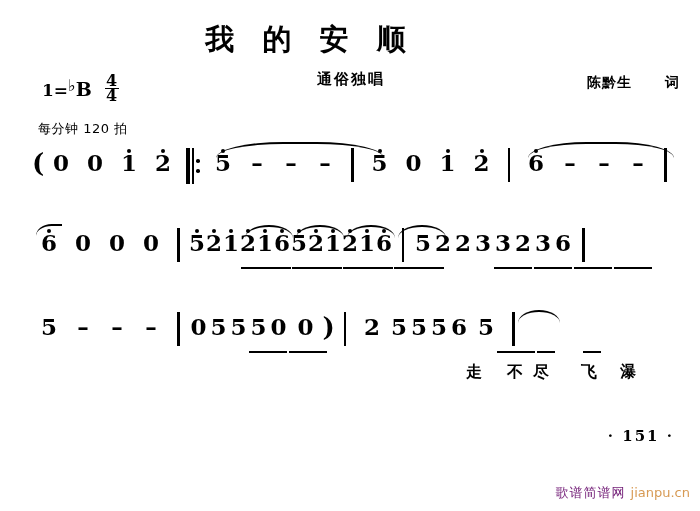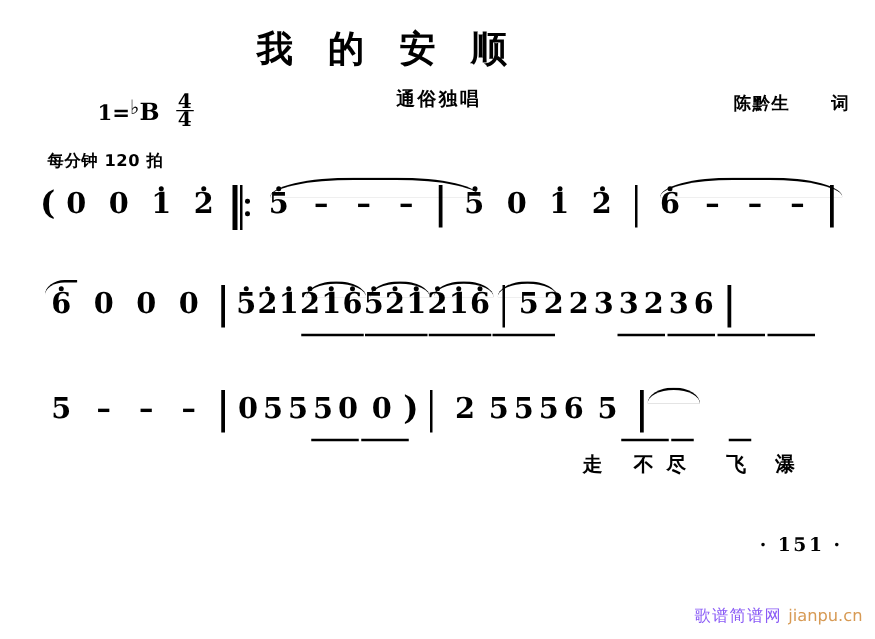--- a/index.html
+++ b/index.html
@@ -48,21 +48,20 @@
     left: 42px;
     top: 76px;
     display: flex;
     align-items: flex-start;
   }
   .key-eq {
     font-family: "DejaVu Serif", serif;
     font-size: 17px;
     font-weight: bold;
     line-height: 20px;
-    margin-left: 36px;
   }
   .key-flat {
     font-size: 16px;
     vertical-align: 5px;
     font-weight: bold;
   }
   .key-letter {
     font-size: 19px;
     font-weight: bold;
   }
@@ -83,21 +82,21 @@
     padding-top: 1px;
     width: 14px;
     text-align: center;
   }
   .tempo {
     position: absolute;
     left: 38px;
     top: 120px;
     font-family: "DejaVu Sans", sans-serif;
     font-size: 13px;
-    font-weight: bold;
+    font-weight: normal;
     letter-spacing: 0.5px;
     white-space: nowrap;
   }
 
   
   .credits {
     position: absolute;
     right: 20px;
     top: 74px;
     font-family: "DejaVu Sans", sans-serif;
@@ -275,21 +274,21 @@
     letter-spacing: 2px;
   }
   .watermark {
     position: absolute;
     right: 10px;
     top: 484px;
     font-size: 13px;
     font-family: "DejaVu Sans", sans-serif;
     white-space: nowrap;
   }
-  .wm-cn { color: #8b5cf6; letter-spacing: 1px; }
+  .wm-cn { color: #701a75; letter-spacing: 1px; }
   .wm-url { color: #d79a54; margin-left: 5px; font-family: "DejaVu Sans", sans-serif; }
 </style>
 </head>
 <body>
 
 <div class="title">我 的 安 顺</div>
 <div class="subtitle">通俗独唱</div>
 
 <div class="keyblock">
   <span class="key-eq">

